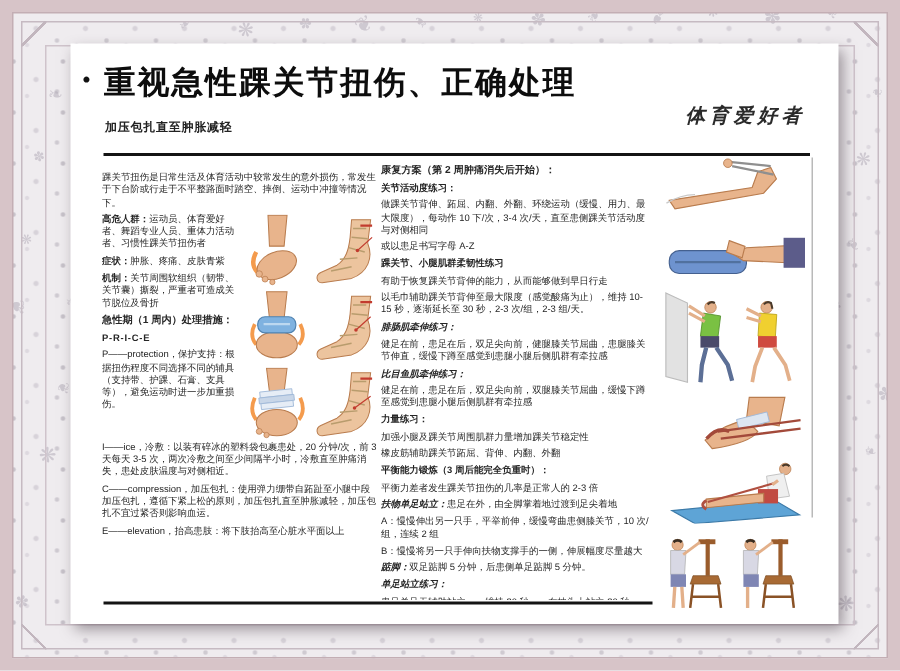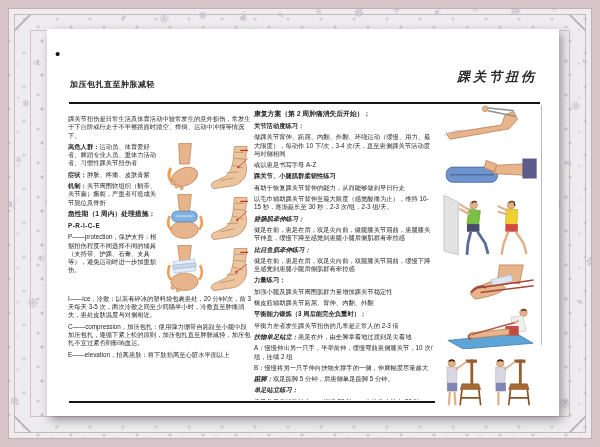--- a/index.html
+++ b/index.html
@@ -179,23 +179,24 @@
   <div class="frame-line-inner"></div>
   <div class="miter tl"></div>
   <div class="miter tr"></div>
   <div class="miter bl"></div>
   <div class="miter br"></div>
 
   <div class="page">
 
     <div class="title-row">
       <span class="bullet">•</span>
+      <span class="title">重视急性踝关节扭伤、正确处理</span>
     </div>
     <div class="subtitle">加压包扎直至肿胀减轻</div>
-    <div class="corner-label">踝关节扭伤</div>
+    <div class="corner-label">体育爱好者</div>
     <div class="header-rule"></div>
 
     <div class="col col-left">
       <p>踝关节扭伤是日常生活及体育活动中较常发生的意外损伤，常发生于下台阶或行走于不平整路面时踏空、摔倒、运动中冲撞等情况下。</p>
       <div class="split-row">
         <div class="split-text">
           <div>
 
               <p class="fact"><span class="fact-label">高危人群：</span><span>运动员、体育爱好者、舞蹈专业人员、重体力活动者、习惯性踝关节扭伤者</span></p>
 

